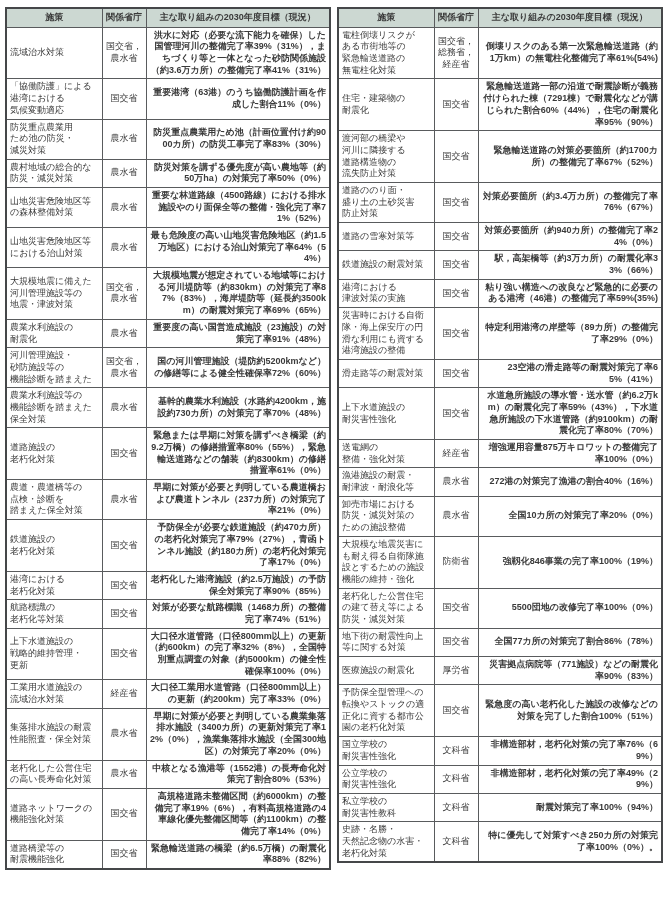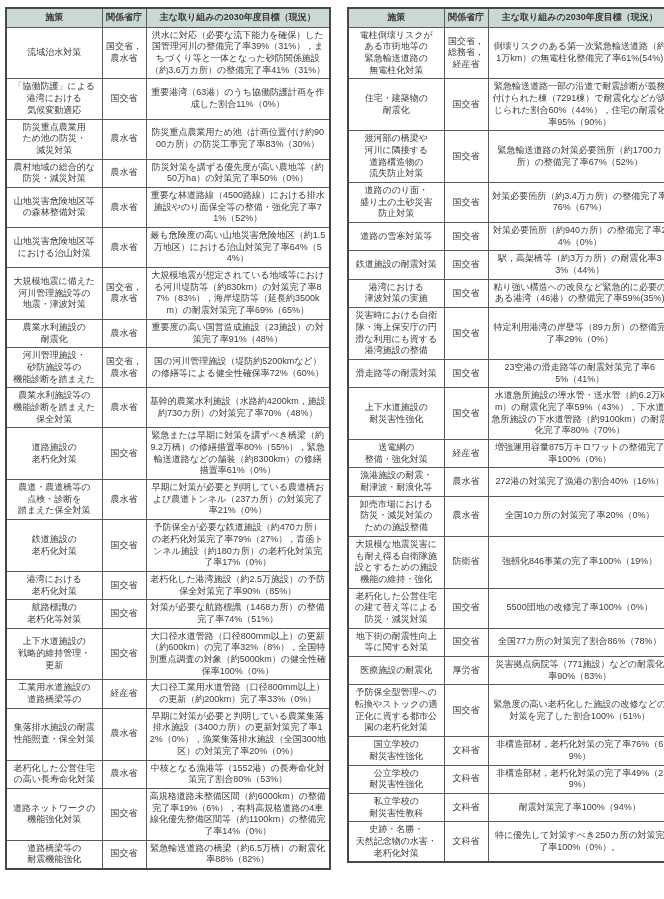--- a/index.html
+++ b/index.html
@@ -5,21 +5,21 @@
   html,body{margin:0;padding:0;}
   body{
     width:664px;height:899px;background:#ffffff;
     font-family:"Liberation Sans","DejaVu Sans",sans-serif;
     color:#3a3a3a;overflow:hidden;
   }
   .page{
     box-sizing:border-box;
     width:664px;height:899px;
     padding:7px 5px 8px 5px;
-    display:flex;gap:16px;align-items:flex-start;
+    display:flex;gap:6px;align-items:flex-start;
   }
   table.m{
     border-collapse:collapse;table-layout:fixed;
     width:324px;border:2px solid #454749;
   }
   table.m th,table.m td{
     border:1px solid #595b5d;
     font-size:9px;line-height:1.3;
     padding:2px 3px;
     vertical-align:middle;
@@ -29,23 +29,23 @@
   table.m thead th{
     background:#ccd8d2;
     font-weight:bold;
     text-align:center;
     padding:3px 2px;
     color:#3a3a3a;
   }
   col.c-measure{width:96px;}
   col.c-ministry{width:44px;}
   col.c-target{width:184px;}
-  td.measure{white-space:pre-line;text-align:center;}
+  td.measure{white-space:pre-line;text-align:left;}
   td.ministry{white-space:pre-line;text-align:center;padding:2px 1px;}
-  td.target{text-align:center;}
+  td.target{text-align:right;font-weight:bold;}
 </style>
 </head>
 <body>
 
 <div class="page">
 
   <table class="m">
     <colgroup>
       <col class="c-measure">
         <col class="c-ministry">
@@ -159,21 +159,21 @@
         </tr>
         <tr>
           <td class="measure">上下水道施設の
 戦略的維持管理・
 更新</td>
           <td class="ministry">国交省</td>
           <td class="target">大口径水道管路（口径800mm以上）の更新（約600km）の完了率32%（8%），全国特別重点調査の対象（約5000km）の健全性確保率100%（0%）</td>
         </tr>
         <tr>
           <td class="measure">工業用水道施設の
-道路橋梁等の</td>
+流域治水対策</td>
           <td class="ministry">経産省</td>
           <td class="target">大口径工業用水道管路（口径800mm以上）の更新（約200km）完了率33%（0%）</td>
         </tr>
         <tr>
           <td class="measure">集落排水施設の耐震
 性能照査・保全対策</td>
           <td class="ministry">農水省</td>
           <td class="target">早期に対策が必要と判明している農業集落排水施設（3400カ所）の更新対策完了率12%（0%），漁業集落排水施設（全国300地区）の対策完了率20%（0%）</td>
         </tr>
         <tr>
@@ -243,21 +243,21 @@
           <td class="target">対策必要箇所（約3.4万カ所）の整備完了率76%（67%）</td>
         </tr>
         <tr>
           <td class="measure">道路の雪寒対策等</td>
           <td class="ministry">国交省</td>
           <td class="target">対策必要箇所（約940カ所）の整備完了率24%（0%）</td>
         </tr>
         <tr>
           <td class="measure">鉄道施設の耐震対策</td>
           <td class="ministry">国交省</td>
-          <td class="target">駅，高架橋等（約3万カ所）の耐震化率33%（44%）</td>
+          <td class="target">駅，高架橋等（約3万カ所）の耐震化率33%（66%）</td>
         </tr>
         <tr>
           <td class="measure">港湾における
 津波対策の実施</td>
           <td class="ministry">国交省</td>
           <td class="target">粘り強い構造への改良など緊急的に必要のある港湾（46港）の整備完了率59%(35%)</td>
         </tr>
         <tr>
           <td class="measure">災害時における自衛
 隊・海上保安庁の円

